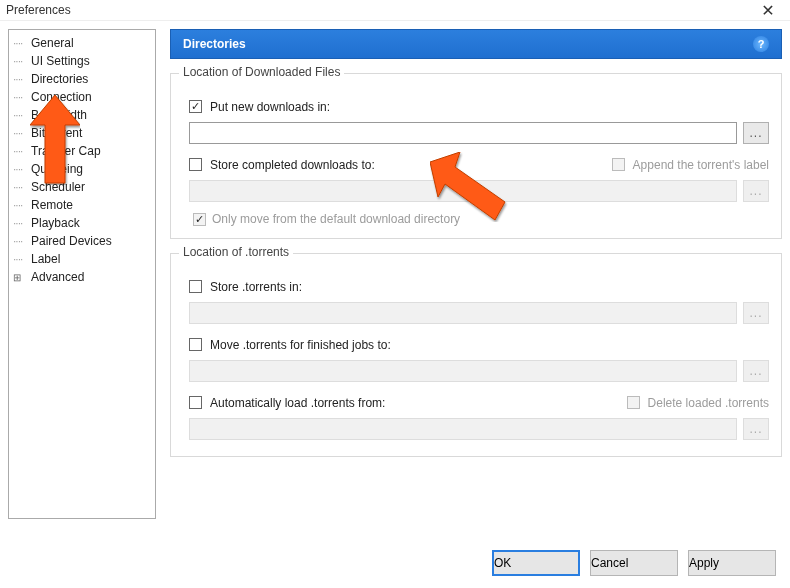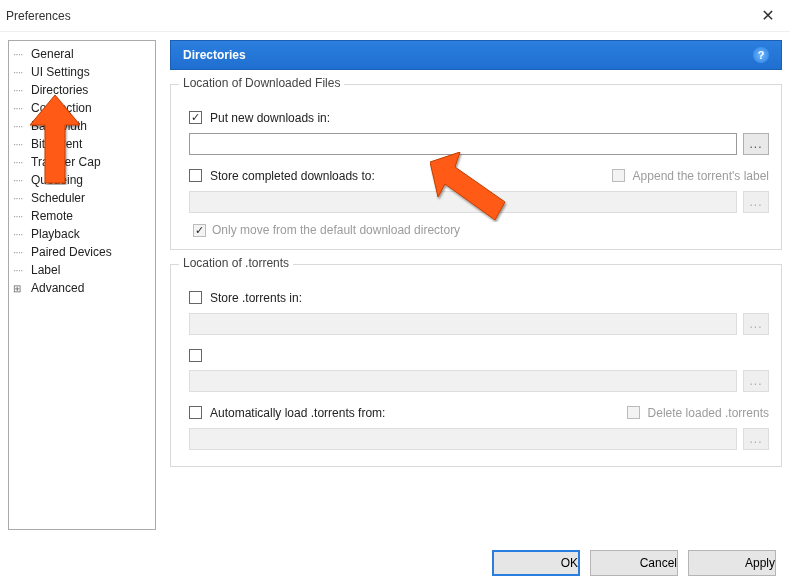--- a/index.html
+++ b/index.html
@@ -1,18 +1,18 @@
 <!DOCTYPE html>
 <html><head>
 <meta charset="utf-8">
 <style>
 * { box-sizing: border-box; margin: 0; padding: 0; font-family: "Segoe UI", Tahoma, sans-serif; font-size: 12px; }
 body { background: #fff; width: 790px; height: 588px; overflow: hidden; position: relative; }
 
-.titlebar { height: 32px; display: flex; align-items: center; justify-content: space-between; padding: 0 8px 0 6px; border-bottom: 1px solid #eee; }
+.titlebar { height: 21px; display: flex; align-items: center; justify-content: space-between; padding: 0 8px 0 6px; border-bottom: 1px solid #eee; }
 .titlebar .title { font-size: 12px; color: #333; }
 .titlebar .close { font-size: 16px; color: #333; width: 28px; text-align: center; cursor: default; }
 
 .content { display: flex; padding: 8px; gap: 14px; height: 498px; }
 
 .sidebar { width: 148px; height: 490px; border: 1px solid #aaa; padding: 4px 2px; background: #fff; }
 .tree-item { display: flex; align-items: center; padding: 0 2px; height: 18px; color: #222; white-space: nowrap; cursor: default; position: relative; }
 .tree-item .dots { color: #999; font-size: 10px; width: 18px; display: inline-block; letter-spacing: -1px; }
 .tree-item .exp { color: #666; font-size: 10px; width: 18px; display: inline-block; text-align: left; }
 
@@ -32,21 +32,21 @@
 
 .path-row { display: flex; align-items: center; gap: 6px; margin-bottom: 10px; }
 .path-input { flex: 1; height: 22px; border: 1px solid #999; background: #fff; padding: 0 4px; }
 .path-input.disabled { border: 1px solid #ddd; background: #f1f1f1; }
 .browse-btn { width: 26px; height: 22px; border: 1px solid #b0b0b0; background: #e9e9e9; display: flex; align-items: center; justify-content: center; color: #555; letter-spacing: 1px; cursor: default; }
 .browse-btn.disabled { color: #aaa; background: #efefef; border-color: #ddd; }
 
 .indent-check { margin-left: 4px; display: flex; align-items: center; gap: 6px; margin-bottom: 6px; }
 
 .button-row { position: absolute; bottom: 12px; right: 14px; display: flex; gap: 10px; }
-.btn { width: 88px; height: 26px; border: 1px solid #b5b5b5; background: #e6e6e6; display: flex; align-items: center; justify-content: flex-end; cursor: default; }
+.btn { width: 88px; height: 26px; border: 1px solid #b5b5b5; background: #e6e6e6; display: flex; align-items: center; justify-content: flex-start; cursor: default; }
 .btn.primary { border: 2px solid #2a7ee0; background: #e6e6e6; }
 
 .arrow { position: absolute; pointer-events: none; }
 .arrow svg { display: block; }
 .spacer { flex: 1; }
 </style>
 </head>
 <body>
 
 <div class="titlebar">
@@ -158,20 +158,21 @@
         <span class="checkbox"></span>
         <span class="lbl">Store .torrents in:</span>
       </div>
       <div class="path-row">
         <input class="path-input disabled" disabled="" value="" style="">
         <span class="browse-btn disabled">...</span>
       </div>
 
       <div class="row">
         <span class="checkbox"></span>
+        <span class="lbl">Move .torrents for finished jobs to:</span>
       </div>
       <div class="path-row">
         <input class="path-input disabled" disabled="" value="" style="">
         <span class="browse-btn disabled">...</span>
       </div>
 
       <div class="row">
         <span class="checkbox"></span>
         <span class="lbl">Automatically load .torrents from:</span>
         <span class="spacer"></span>

